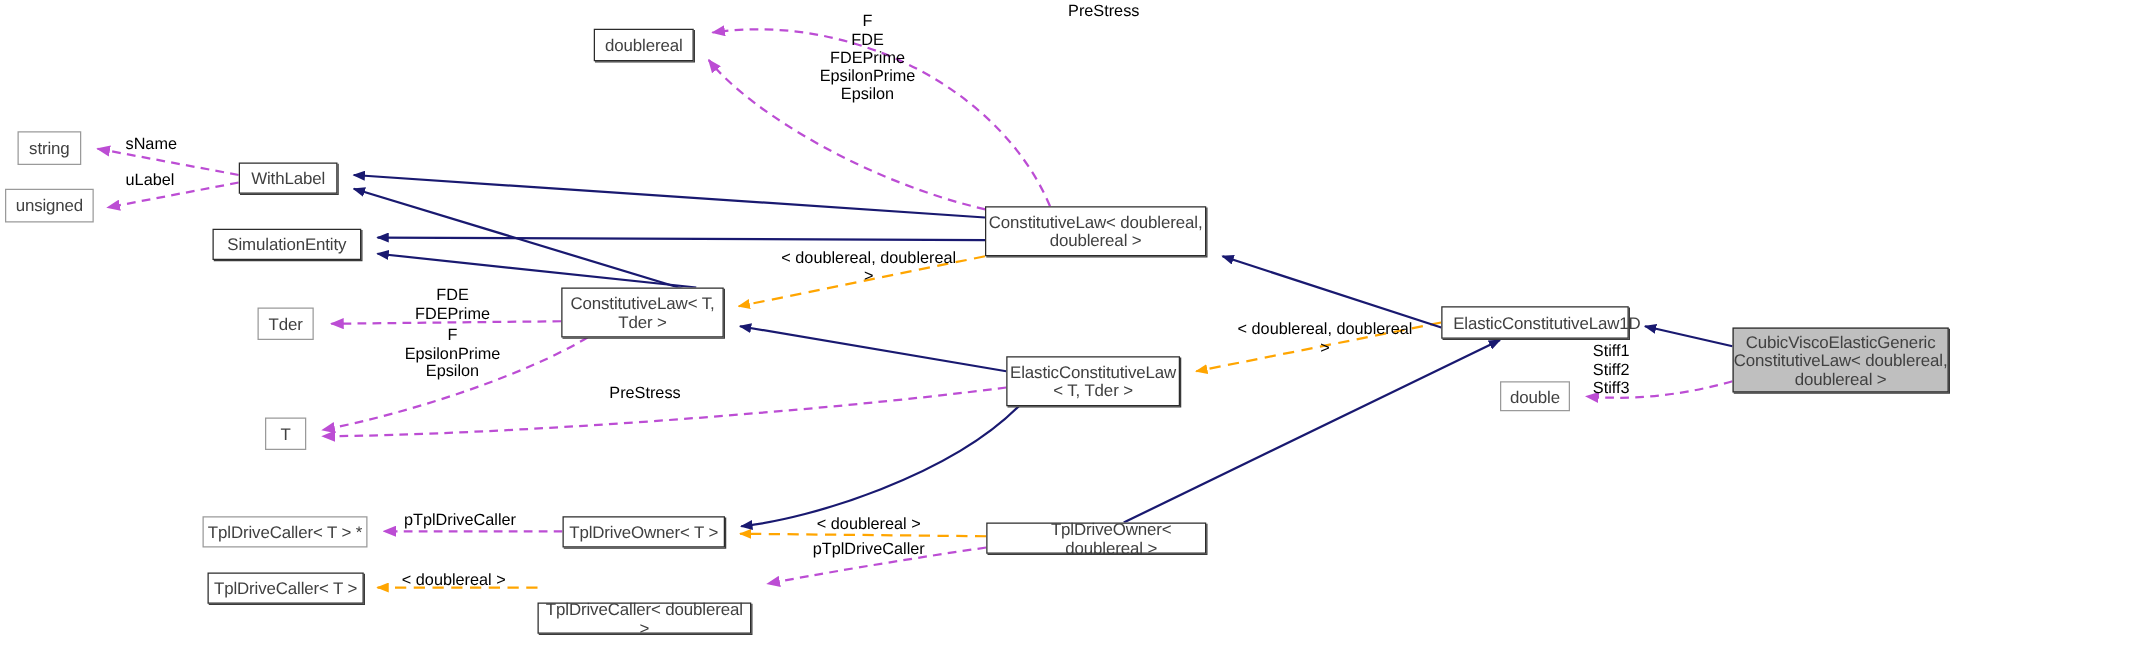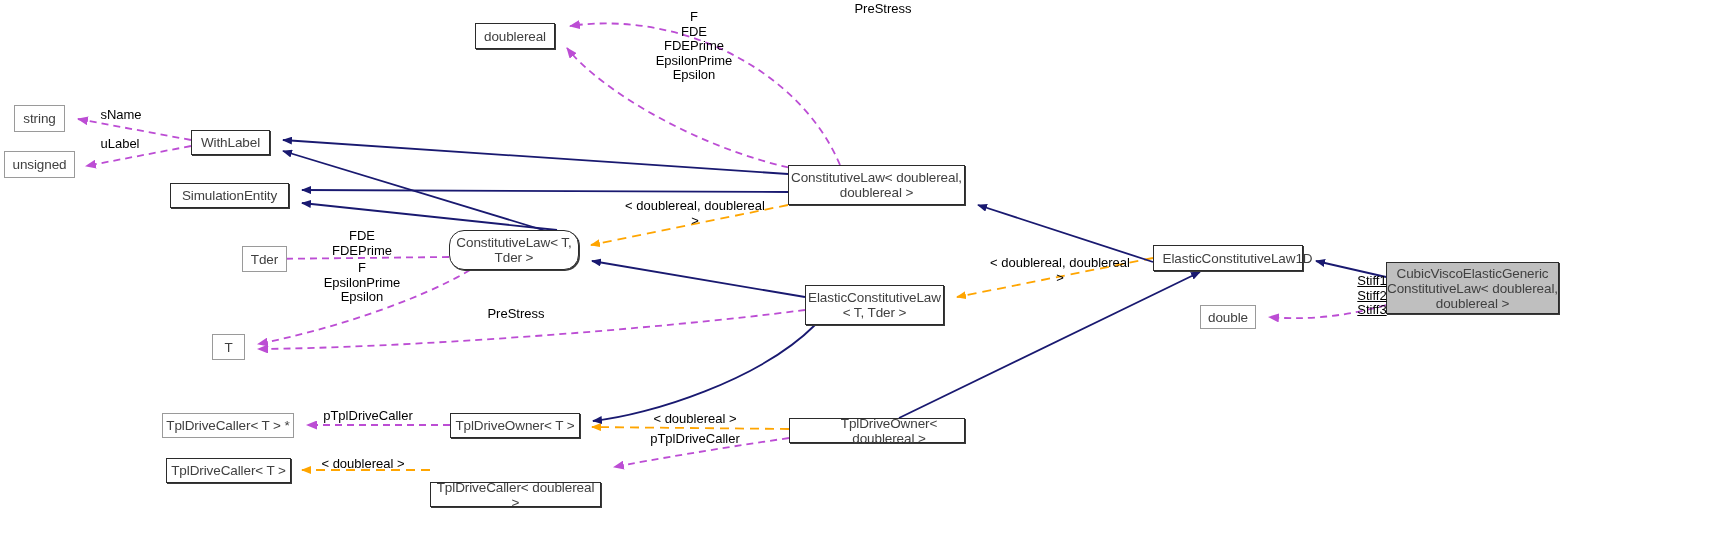--- a/index.html
+++ b/index.html
@@ -88,25 +88,25 @@
   <div class="node light" style="left:14px;top:105px;width:51px;height:27px;">string</div>
 
   <div class="node light" style="left:4px;top:151px;width:71px;height:27px;">unsigned</div>
 
   <div class="node solid" style="left:475px;top:23px;width:80px;height:26px;">doublereal</div>
 
   <div class="node solid" style="left:191px;top:130px;width:79px;height:25px;">WithLabel</div>
 
   <div class="node solid" style="left:170px;top:183px;width:119px;height:25px;">SimulationEntity</div>
 
-  <div class="node light" style="left:206px;top:246px;width:45px;height:26px;margin-left:36px;">Tder</div>
+  <div class="node light" style="left:206px;top:246px;width:45px;height:26px;">Tder</div>
 
   <div class="node light" style="left:212px;top:334px;width:33px;height:26px;">T</div>
 
-  <div class="node solid" style="left:449px;top:230px;width:130px;height:40px;border-radius:15px;">ConstitutiveLaw&lt; T,
+  <div class="node solid" style="left:449px;top:230px;width:130px;height:40px;">ConstitutiveLaw&lt; T,
 Tder &gt;</div>
 
   <div class="node solid" style="left:788px;top:165px;width:177px;height:40px;">ConstitutiveLaw&lt; doublereal,
 doublereal &gt;</div>
 
   <div class="node solid" style="left:805px;top:285px;width:139px;height:40px;">ElasticConstitutiveLaw
 &lt; T, Tder &gt;</div>
 
   <div class="node solid" style="left:1153px;top:245px;width:150px;height:26px;padding-left:19px;">ElasticConstitutiveLaw1D</div>
 
@@ -142,21 +142,21 @@
 
   <div class="edgelabel" style="left:322px;top:229px;width:80px;">FDE
 FDEPrime</div>
 
   <div class="edgelabel" style="left:316px;top:261px;width:92px;">F
 EpsilonPrime
 Epsilon</div>
 
   <div class="edgelabel" style="left:985px;top:256px;width:150px;">&lt; doublereal, doublereal &gt;</div>
 
-  <div class="edgelabel" style="left:1349px;top:274px;width:46px;text-decoration:underline;">Stiff1
+  <div class="edgelabel" style="left:1266px;top:274px;width:46px;">Stiff1
 Stiff2
 Stiff3</div>
 
   <div class="edgelabel" style="left:480px;top:307px;width:72px;">PreStress</div>
 
   <div class="edgelabel" style="left:318px;top:409px;width:100px;">pTplDriveCaller</div>
 
   <div class="edgelabel" style="left:652px;top:412px;width:86px;">&lt; doublereal &gt;</div>
 
   <div class="edgelabel" style="left:645px;top:432px;width:100px;">pTplDriveCaller</div>

